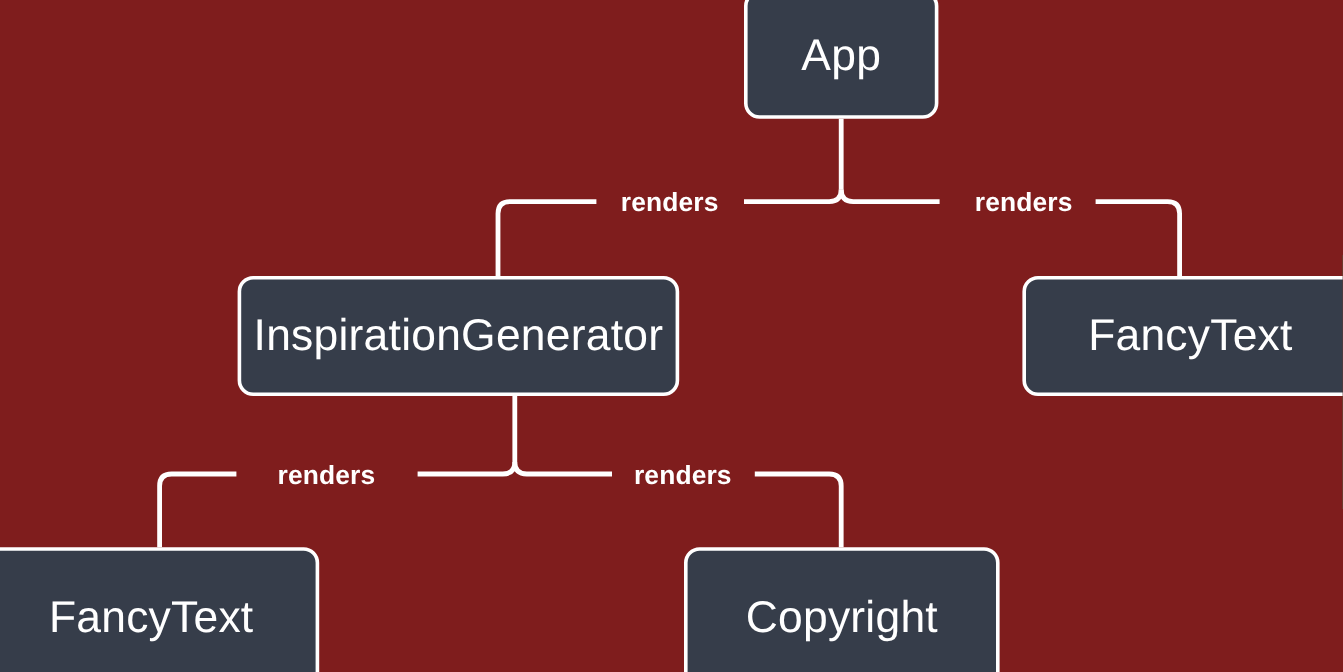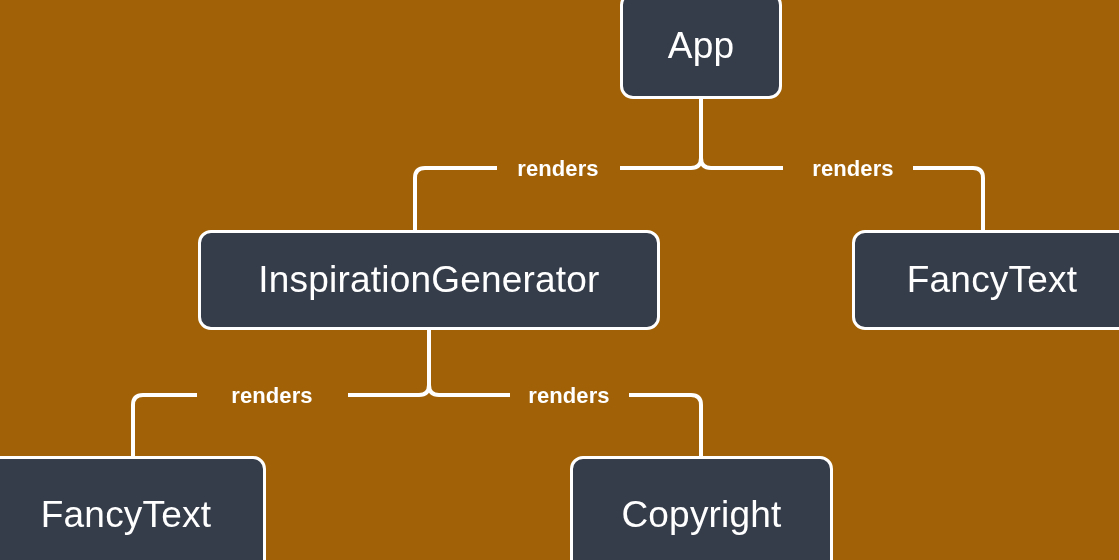--- a/index.html
+++ b/index.html
@@ -5,21 +5,21 @@
 <style>
   html, body {
     margin: 0;
     padding: 0;
     background: #4a7050;
   }
   #canvas {
     position: relative;
     width: 1119px;
     height: 560px;
-    background: #a16207;
+    background: #7f1d1d;
     overflow: hidden;
     font-family: "Liberation Sans", sans-serif;
   }
   #edges {
     position: absolute;
     left: 0;
     top: 0;
     width: 1119px;
     height: 560px;
   }
@@ -75,21 +75,21 @@
 
       <path d="M 429 385 Q 429 395 439 395 L 510 395"></path>
       <path d="M 629 395 L 691 395 Q 701 395 701 405 L 701 456"></path>
     </g>
   </svg>
 
   <div class="node" style="left:620px; top:-8px; width:162px; height:107px;">
     <span>App</span>
   </div>
 
-  <div class="node" style="left:198px; top:230px; width:462px; height:100px;">
+  <div class="node" style="left:198px; top:230px; width:368px; height:100px;">
     <span>InspirationGenerator</span>
   </div>
 
   <div class="node" style="left:852px; top:230px; width:280px; height:100px;">
     <span>FancyText</span>
   </div>
 
   <div class="node" style="left:-14px; top:456px; width:280px; height:118px;">
     <span>FancyText</span>
   </div>

